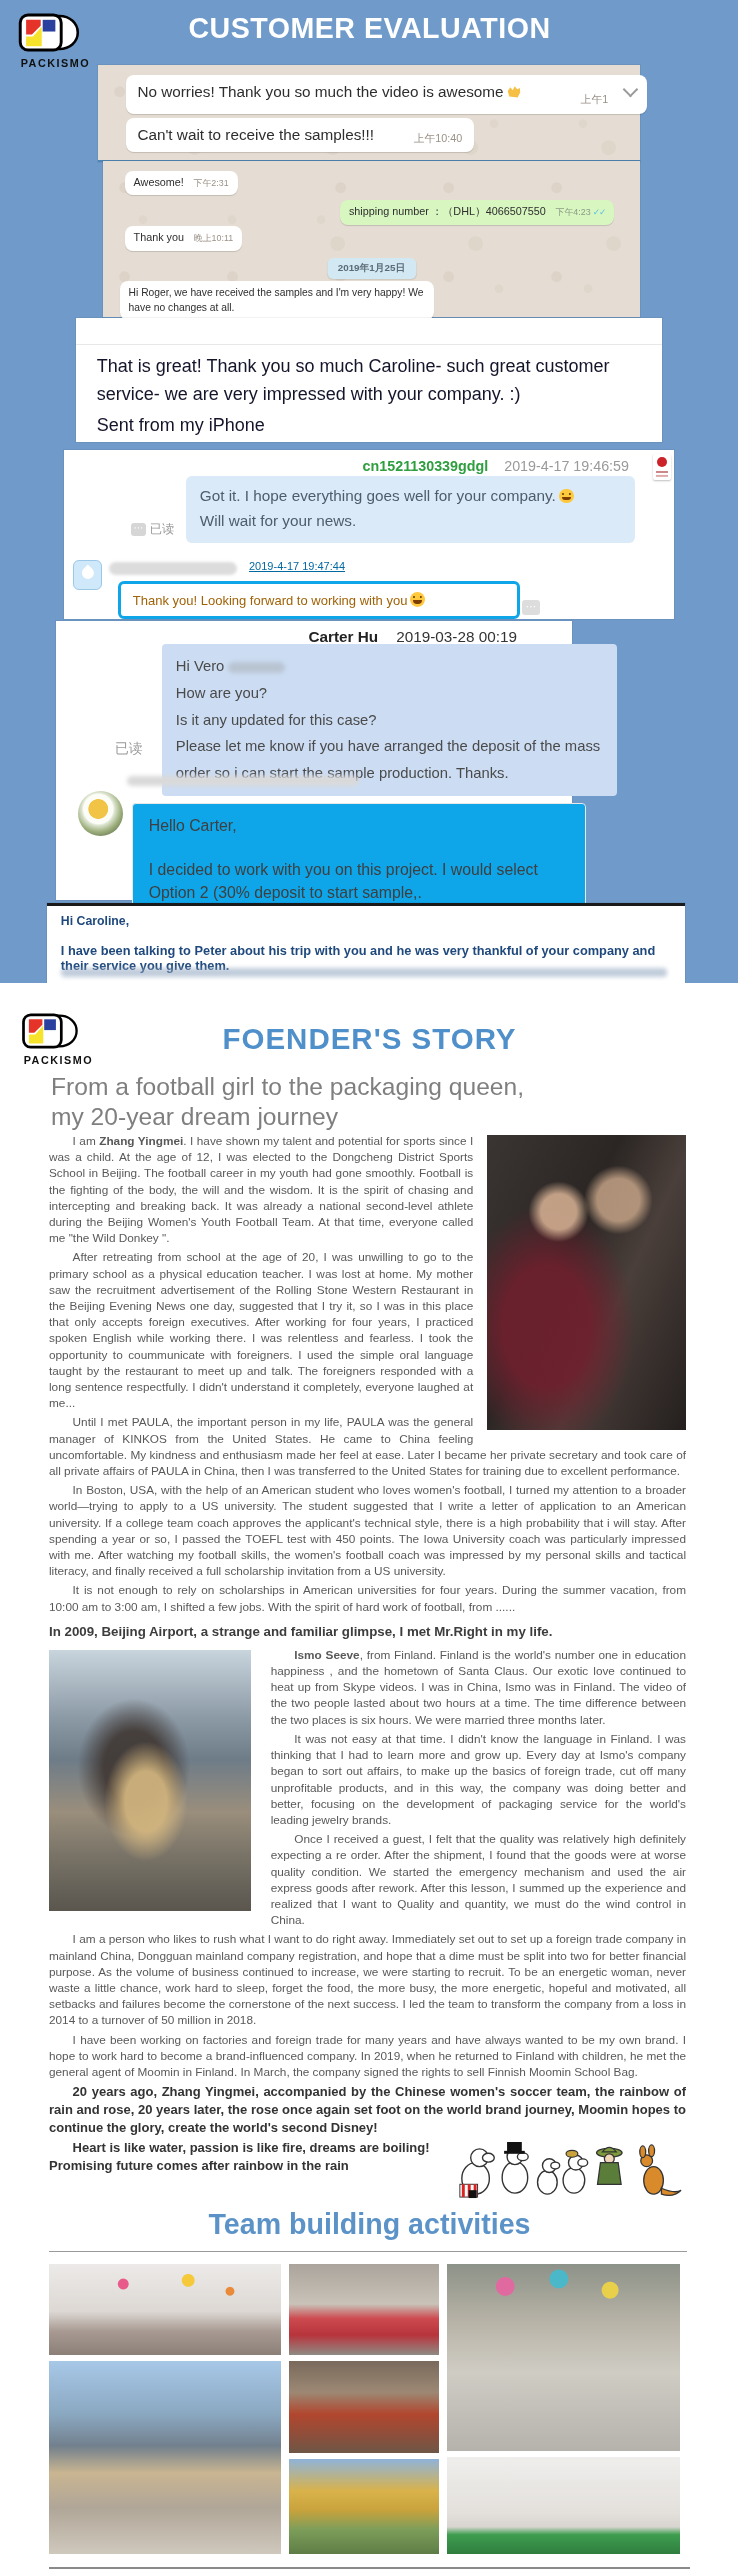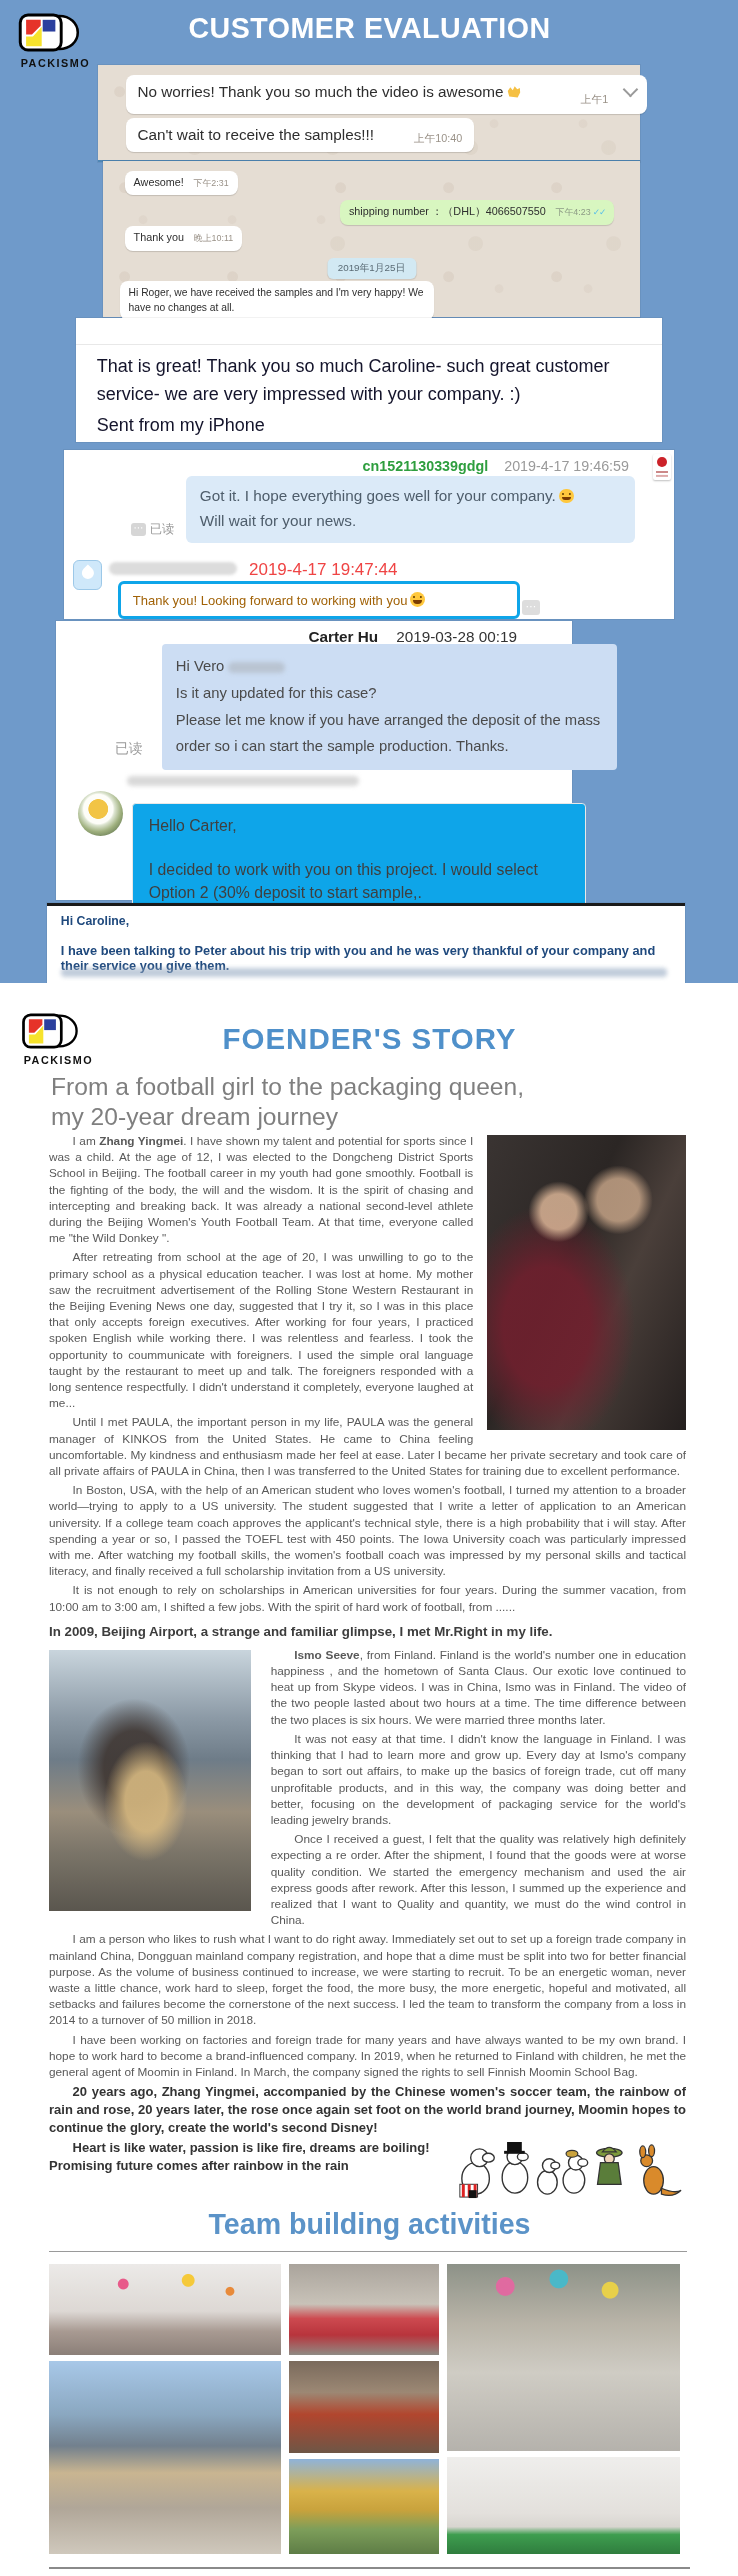--- a/index.html
+++ b/index.html
@@ -28,21 +28,21 @@
   .wa1 .b2{left:27.6px;top:53px;width:325px;height:18.7px;padding:7.9px 11.8px;font-size:15.3px;}
   .wa1 .b2 .time{right:11.8px;}
   .wa2 .bubble-sm{font-size:10.8px;padding:4.9px 8.9px;line-height:13.8px;}
   .wa2 .b1{left:21.7px;top:9.8px;}
   .wa2 .green{right:25.6px;top:39px;background:#d8f6c0;}
   .wa2 .b3{left:21.7px;top:65px;}
   .t-in{font-size:8.9px;color:#8c9a84;margin-left:9.8px;}
   .t-in2{font-size:8.9px;color:#9a9288;margin-left:9.8px;}
   .checks{font-size:8.9px;color:#53bdeb;margin-left:2px;letter-spacing:-1px;}
   .date-chip{position:absolute;left:50%;transform:translateX(-50%);top:97px;background:#d2e9f3;
-             color:#5a6b75;font-size:9.8px;padding:3.9px 10.8px;border-radius:5.9px;box-shadow:0 1px 1px rgba(0,0,0,.1);}
+             color:#5a6b75;font-size:9.8px;padding:3.9px 10.8px;border-radius:5.9px;box-shadow:0 1px 1px rgba(0,0,0,.1);font-weight:bold;}
   .wa2 .b4{left:16.7px;top:120px;width:297px;font-size:10.3px;line-height:14.8px;padding:4.9px 8.9px;}
   
   .email1{left:76px;top:318px;width:586px;height:124px;background:#fff;}
   .email1 .topline{position:absolute;left:0;right:0;top:25.6px;height:1px;background:#e8e8e8;}
   .email1 .ebody{position:absolute;left:20.7px;top:35px;width:537px;font-size:18px;color:#14142b;line-height:27.6px;}
   .email1 .esig{position:absolute;left:20.7px;top:97px;font-size:18px;color:#14142b;}
   
   .tm{left:64px;top:450px;width:610px;height:169px;background:#fff;}
   .tm .hdr{position:absolute;right:45px;top:7.9px;font-size:14.3px;white-space:nowrap;}
   .tm .user{color:#2e9e3e;font-weight:bold;}
@@ -55,21 +55,21 @@
             padding:8.9px 13.8px;font-size:15.3px;color:#4e5d6b;line-height:24.6px;}
   .readrow{position:absolute;display:flex;align-items:center;gap:3.9px;color:#999;}
   .tm .readrow{left:67px;top:71px;font-size:12.3px;}
   .mini-ellipsis{display:inline-block;width:14.8px;height:12.8px;background:#d6d6d6;border-radius:3px;color:#fff;
                  font-size:9.8px;line-height:10.8px;text-align:center;}
   .drop-avatar{position:absolute;left:8.9px;top:110px;width:27.6px;height:27.6px;background:#cfe8fa;
                border:1px solid #9cc8e8;border-radius:5.9px;}
   .drop-avatar::before{content:"";position:absolute;left:7.9px;top:5.9px;width:11.8px;height:11.8px;background:#fff;
                border-radius:0 50% 50% 50%;transform:rotate(45deg);}
   .nameblur{position:absolute;left:45px;top:112px;width:128px;height:12.8px;background:#dcdcdc;border-radius:6.9px;filter:blur(1.5px);}
-  .tm .time2{position:absolute;left:185px;top:110px;font-size:17px;color:#ef4444;}
+  .tm .time2{position:absolute;left:185px;top:110px;font-size:11px;color:#0369a1;text-decoration:underline;}
   .tm .bub2{position:absolute;left:54px;top:131px;width:372px;background:#fff;border:3px solid #0ea5e9;
             border-radius:5.9px;padding:7.9px 11.8px;font-size:13px;color:#a16207;}
   .tm .dots{position:absolute;left:458px;top:150px;width:17.7px;height:14.8px;background:#ddd;border-radius:3px;
             color:#fff;font-size:10.8px;line-height:12.8px;text-align:center;}
   
   .carter{left:56px;top:621px;width:516px;height:279px;background:#fff;}
   .carter .hdr{position:absolute;right:55px;top:6.9px;font-size:15.3px;color:#222;white-space:nowrap;}
   .carter .sender{font-weight:bold;}
   .carter .htime{margin-left:13.8px;color:#333;}
   .c-avatar{position:absolute;right:3px;top:29.5px;width:41px;height:41px;border-radius:50%;background:#fff;
@@ -230,20 +230,21 @@
     </div>
 
     <div class="shot carter">
       <div class="hdr">
         <span class="sender">Carter Hu</span>
         <span class="htime">2019-03-28 00:19</span>
       </div>
       <div class="c-avatar"></div>
       <div class="bub">
         <div><span>Hi Vero</span><span class="blur-blob"></span></div>
+        <div>How are you?</div>
         <div>Is it any updated for this case?</div>
         <div>Please let me know if you have arranged the deposit of the mass order so i can start the sample production. Thanks.</div>
       </div>
       <div class="readrow">
         <span>已读</span>
       </div>
       <div class="blurbar"></div>
       <div class="flower-avatar"></div>
       <div class="reply">
         <div class="greet">Hello Carter,</div>

